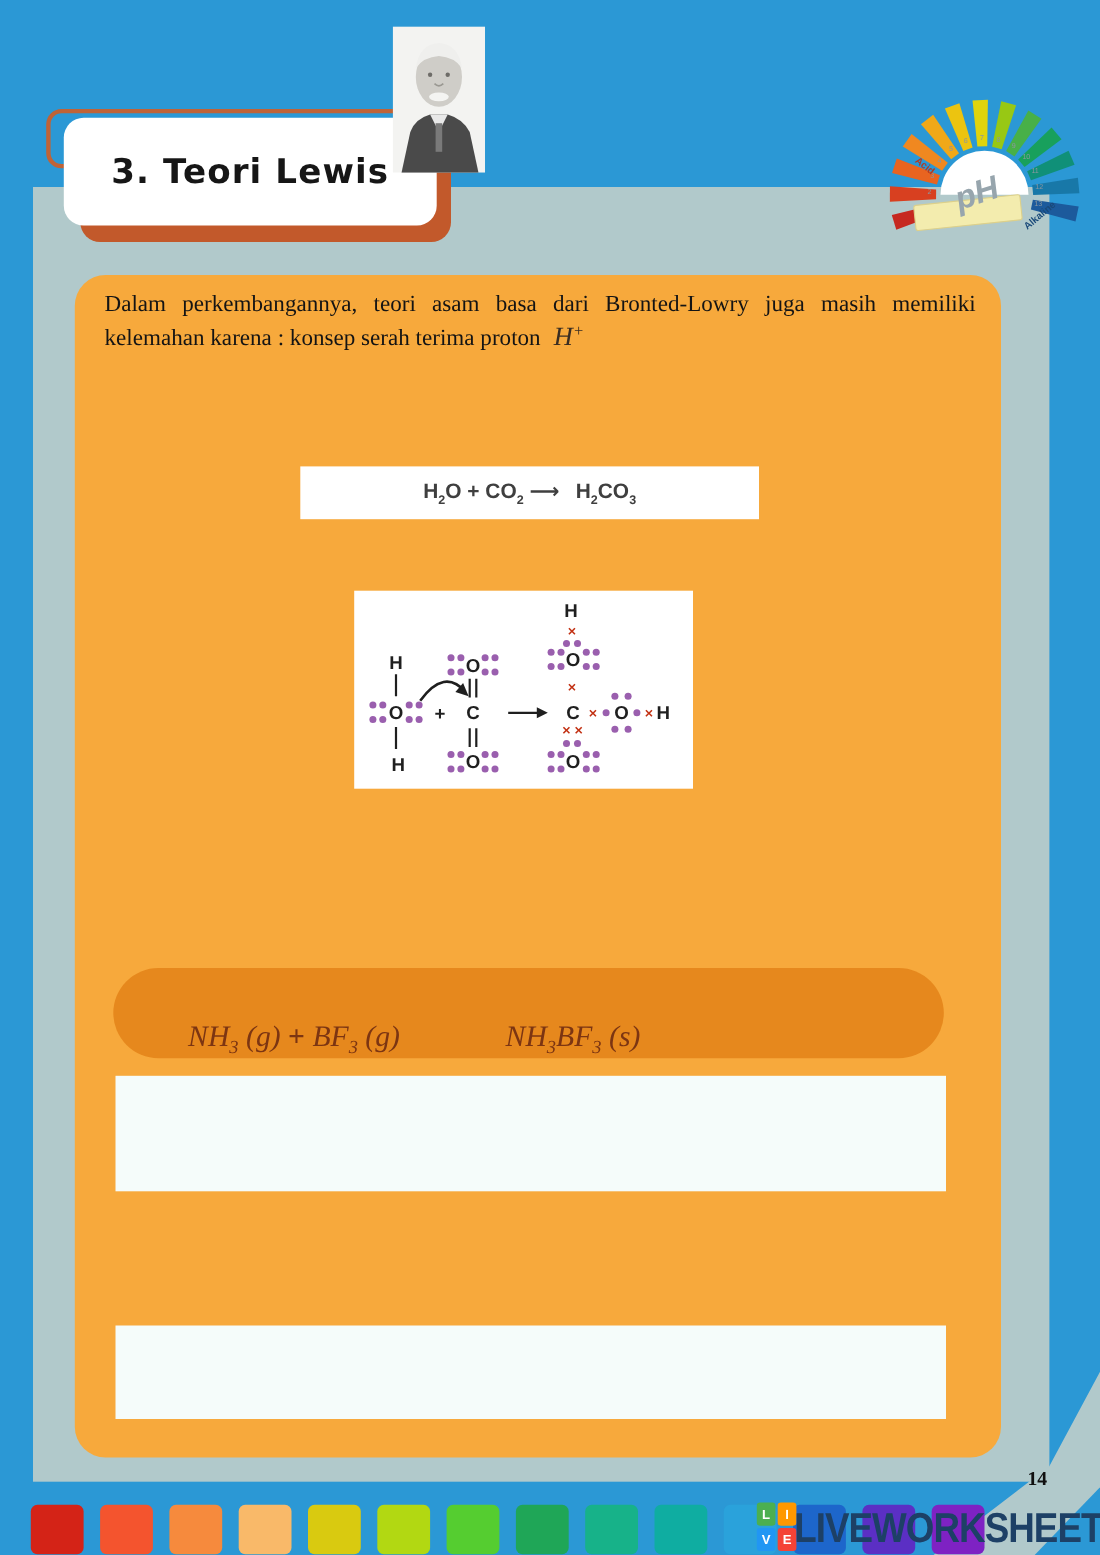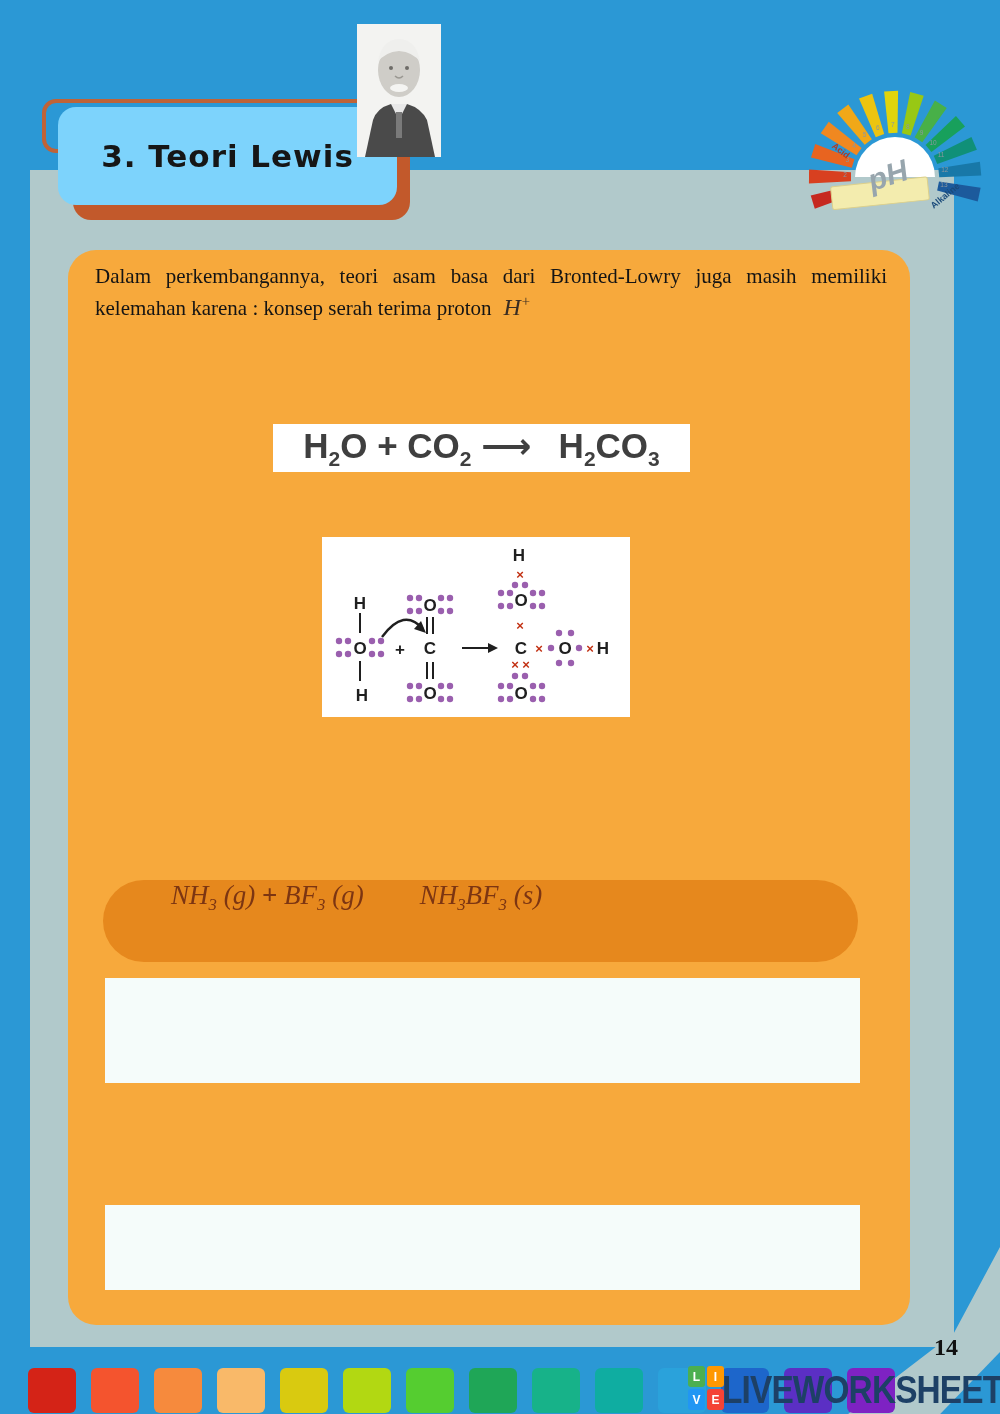--- a/index.html
+++ b/index.html
@@ -13,53 +13,53 @@
   
   .content-panel{left:30px;top:170px;width:924px;height:1177px;background:#b1c9cb;}
   .gray-corner-band{left:820px;top:1240px;width:180px;height:174px;background:#b1c9cb;
     clip-path:polygon(74.4% 53.4%,100% 4%,100% 100%,15.6% 100%);z-index:1;}
   .corner-triangle{left:935px;top:1352px;width:65px;height:62px;background:#2b98d5;
     clip-path:polygon(100% 0,100% 100%,8% 100%);z-index:3;}
 
   
   .outline-card{left:42px;top:99px;width:340px;height:46px;border:4px solid #bf6337;border-radius:14px;z-index:2;}
   .shadow-card{left:73px;top:123px;width:337px;height:97px;background:#c2592b;border-radius:18px;z-index:3;}
-  .title-card{left:58px;top:107px;width:339px;height:98px;background:#7dd3fc;border-radius:18px;z-index:4;
+  .title-card{left:58px;top:107px;width:339px;height:98px;background:#ffffff;border-radius:18px;z-index:4;
     display:flex;align-items:center;justify-content:center;}
   .title-text{font-family:"DejaVu Sans",sans-serif;font-weight:800;font-size:31px;color:#161616;letter-spacing:1px;}
   .portrait{left:357px;top:24px;width:84px;height:133px;z-index:6;}
   .ph-logo{left:795px;top:85px;width:200px;height:140px;z-index:5;}
   .ph-num{font:6.5px "Liberation Sans",sans-serif;fill:#8a97a0;text-anchor:middle;}
 
   
   .main-panel{left:68px;top:250px;width:842px;height:1075px;background:#f7a93c;border-radius:28px;z-index:4;}
   .para{position:absolute;font-weight:400;font-size:21px;line-height:1.38;color:#141414;
     text-align:justify;}
   .ion{font-style:italic;font-size:24px;margin-left:12px;color:#3a2d22;}
   .ion sup{font-size:.62em;}
   .eq-box{position:absolute;left:205px;top:174px;width:417px;height:48px;background:#ffffff;
     display:flex;align-items:center;justify-content:center;}
-  .eq-text{font-family:"Liberation Sans","DejaVu Sans",sans-serif;font-weight:700;font-size:35px;color:#3f3f3f;}
+  .eq-text{font-family:"Liberation Sans","DejaVu Sans",sans-serif;font-weight:700;font-size:19px;color:#3f3f3f;}
   .eq-text sub{font-size:.6em;}
   .lewis-box{position:absolute;left:254px;top:287px;width:308px;height:180px;background:#ffffff;}
   .lewis-box svg{display:block;}
   .atom{font:700 17px "Liberation Sans","DejaVu Sans",sans-serif;fill:#1f1f1f;text-anchor:middle;dominant-baseline:central;}
   .cross{font:700 13px "Liberation Sans",sans-serif;fill:#c23012;text-anchor:middle;dominant-baseline:central;}
   .bond{stroke:#1f1f1f;stroke-width:2;}
   .dot{fill:#9a5fae;}
 
   .pill{position:absolute;width:755px;height:82px;background:#e6881d;border-radius:41px;
-    display:flex;align-items:flex-start;}
+    display:flex;align-items:flex-end;}
   .pill-text{font-style:italic;font-size:27px;color:#7c3512;font-weight:500;}
   .pill-text sub{font-size:.62em;}
   .pill-text b{font-style:normal;}
   .answer-box{position:absolute;width:755px;background:#f5fcfa;}
 
   
-  .page-number{left:934px;top:1334px;font-weight:700;font-size:24px;color:#101010;z-index:4;}
+  .page-number{left:934px;top:1334px;font-weight:700;font-size:18px;color:#101010;z-index:4;}
   .color-squares{left:28px;top:1368px;display:flex;gap:15px;z-index:2;}
   .sq{width:48px;height:45px;border-radius:6px;}
   .live-icon{left:688px;top:1366px;width:38px;height:46px;display:grid;
     grid-template-columns:17px 17px;grid-template-rows:21px 21px;gap:2px;z-index:4;}
   .live-icon .cell{border-radius:3px;color:#ffffff;font:700 12px "Liberation Sans",sans-serif;
     display:flex;align-items:center;justify-content:center;}
   .wordmark{left:722px;top:1369px;font-family:"Liberation Sans","DejaVu Sans",sans-serif;
     font-weight:900;font-size:38px;color:#1d4066;letter-spacing:-1px;
     transform:scaleX(.88);transform-origin:left top;z-index:5;}
 </style>
@@ -227,21 +227,21 @@
         <circle class="dot" cx="249" cy="126" r="3.2"></circle>
       <circle class="dot" cx="257" cy="111" r="3.2"></circle>
       <text class="cross" x="268" y="111">×</text>
       <text class="atom" x="281" y="111">H</text>
     </svg>
   </div>
 
 
   <div class="pill" style="left:35px;top:630px;">
     <span class="pill-text" style="margin-left:68px;">NH<sub>3</sub> (g) <b>+</b> BF<sub>3</sub> (g)</span>
-    <span class="pill-text" style="margin-left:56px;">NH<sub>3</sub>BF<sub>3</sub> (s)</span>
+    <span class="pill-text" style="margin-left:96px;">NH<sub>3</sub>BF<sub>3</sub> (s)</span>
   </div>
 
   <div class="answer-box" style="left:37px;top:728px;height:105px;"></div>
 
 
   <div class="answer-box" style="left:37px;top:955px;height:85px;"></div>
 
 </div>
 
 <div class="abs page-number">14</div>

